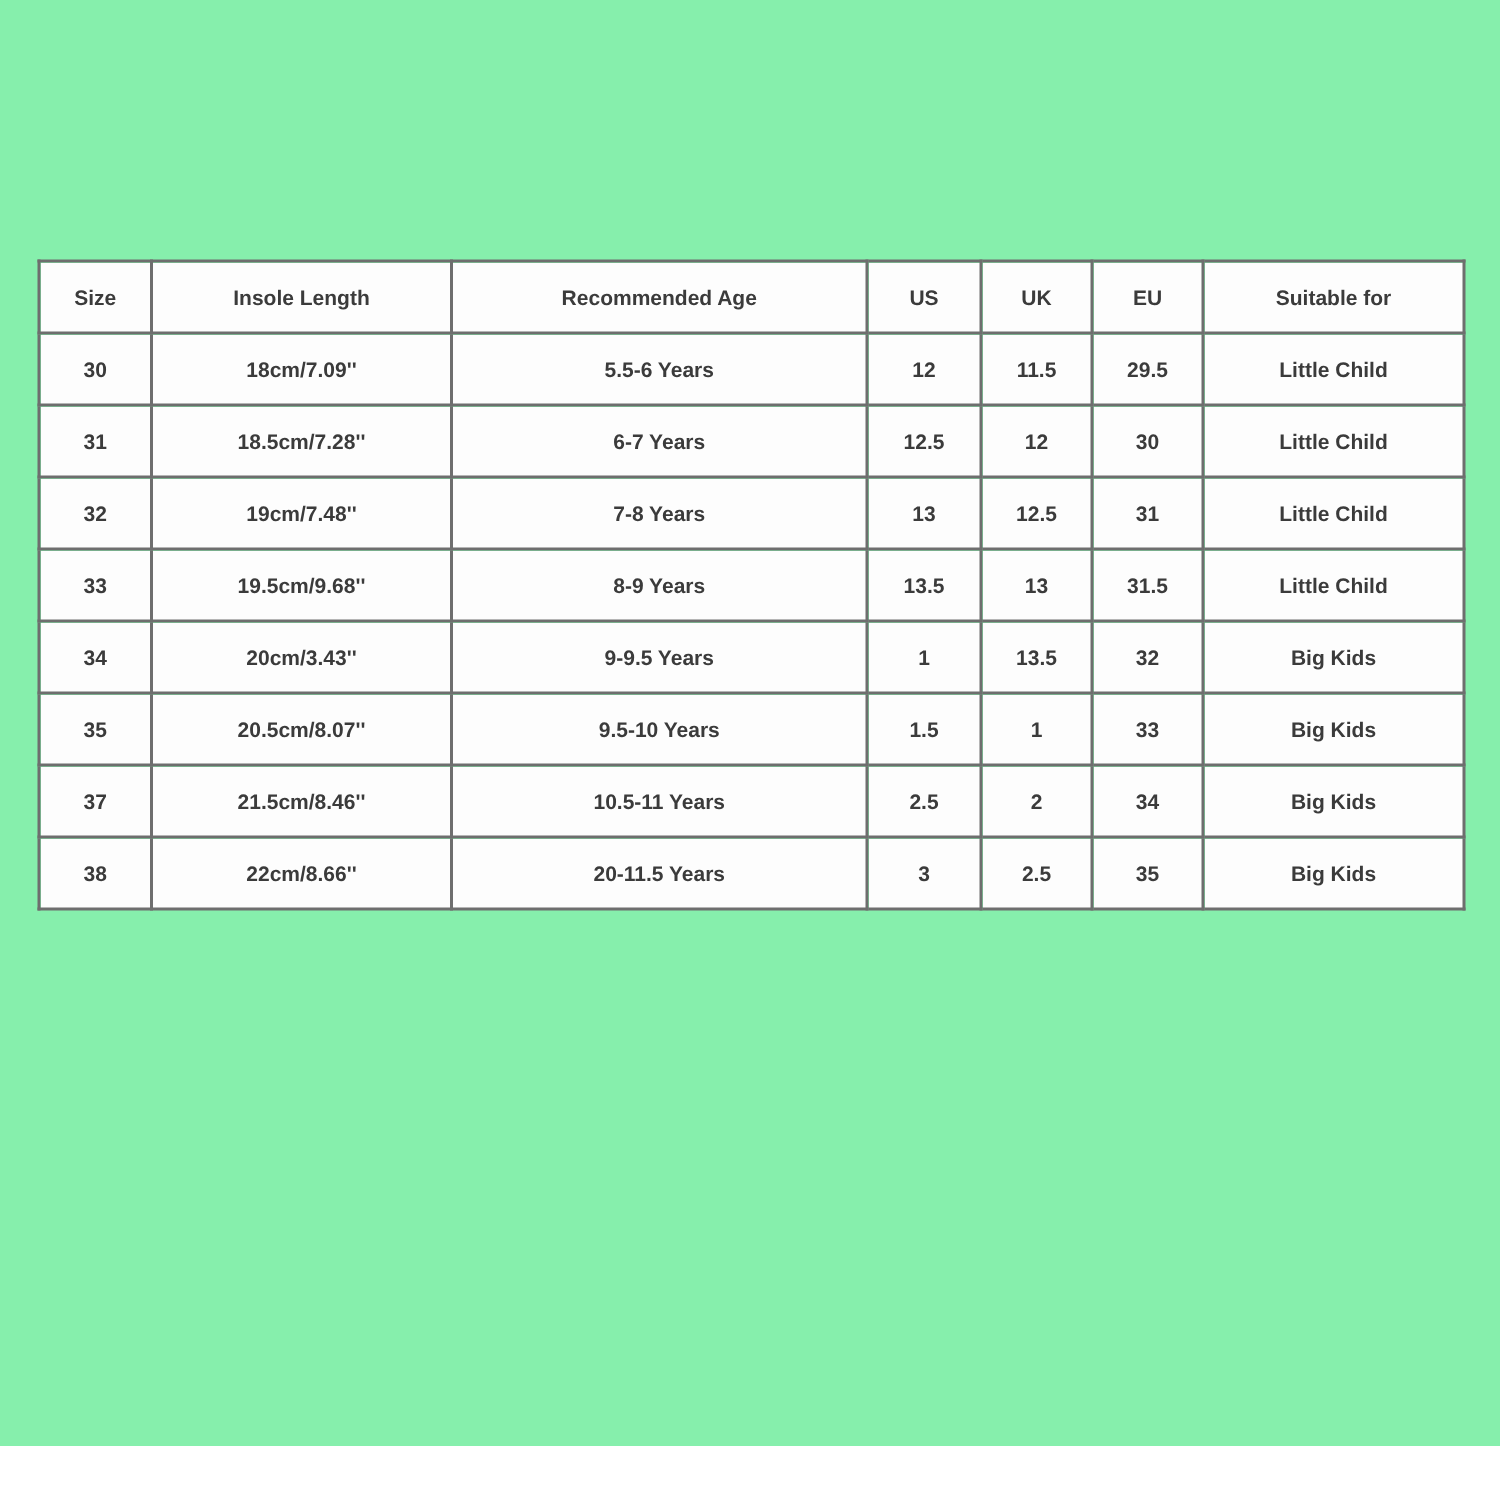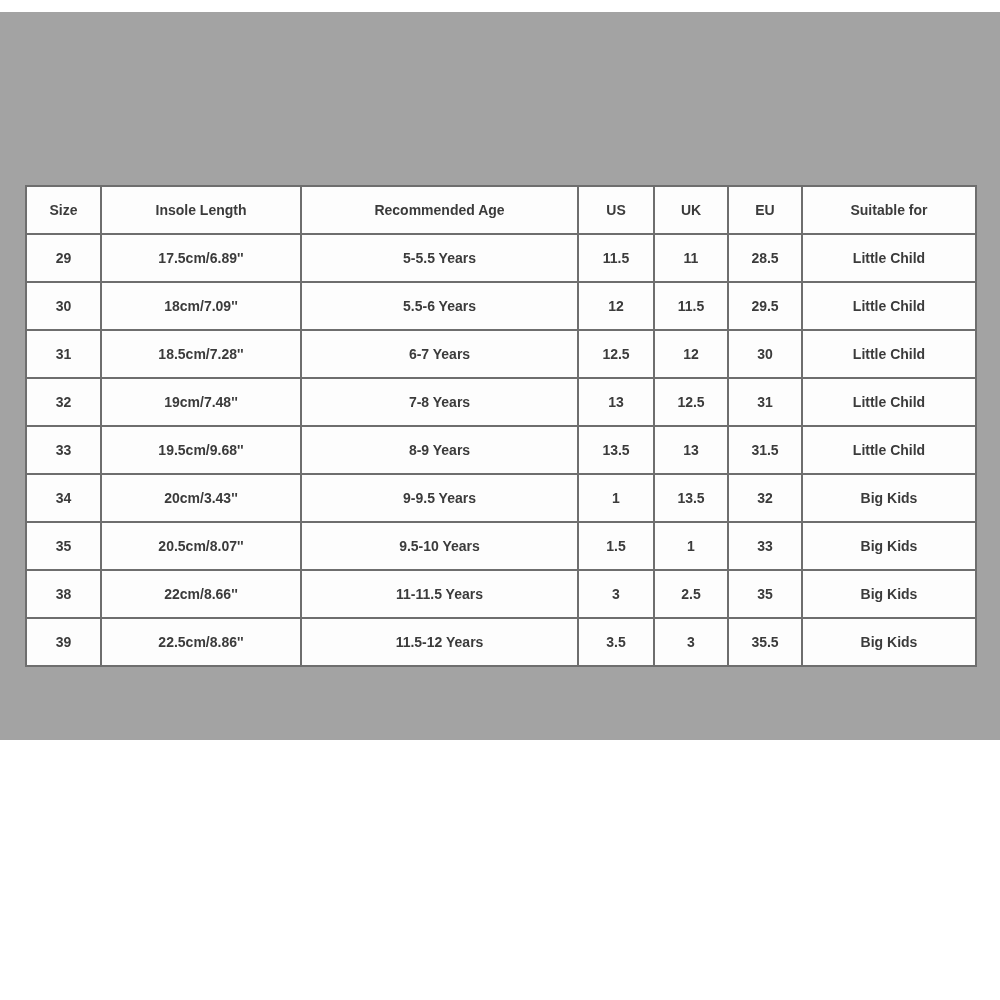--- a/index.html
+++ b/index.html
@@ -6,24 +6,23 @@
     margin: 0;
     padding: 0;
     background: #ffffff;
     width: 1000px;
     height: 1000px;
     font-family: "Liberation Sans", sans-serif;
   }
   .page {
     position: relative;
     width: 1000px;
-    height: 728px;
-    background: #a3a3a3;
+    height: 964px;
+    background: #86efac;
     overflow: hidden;
-    margin-top: 12px;
   }
   table.size-chart {
     position: absolute;
     left: 25px;
     top: 173px;
     width: 950px;
     border-collapse: collapse;
     table-layout: fixed;
   }
   table.size-chart th,
@@ -73,29 +72,20 @@
           <th>Insole Length</th>
           <th>Recommended Age</th>
           <th>US</th>
           <th>UK</th>
           <th>EU</th>
           <th>Suitable for</th>
         </tr>
     </thead>
     <tbody>
         <tr>
-          <td>29</td>
-          <td>17.5cm/6.89''</td>
-          <td>5-5.5 Years</td>
-          <td>11.5</td>
-          <td>11</td>
-          <td>28.5</td>
-          <td>Little Child</td>
-        </tr>
-        <tr>
           <td>30</td>
           <td>18cm/7.09''</td>
           <td>5.5-6 Years</td>
           <td>12</td>
           <td>11.5</td>
           <td>29.5</td>
           <td>Little Child</td>
         </tr>
         <tr>
           <td>31</td>
@@ -136,32 +126,32 @@
         <tr>
           <td>35</td>
           <td>20.5cm/8.07''</td>
           <td>9.5-10 Years</td>
           <td>1.5</td>
           <td>1</td>
           <td>33</td>
           <td>Big Kids</td>
         </tr>
         <tr>
+          <td>37</td>
+          <td>21.5cm/8.46''</td>
+          <td>10.5-11 Years</td>
+          <td>2.5</td>
+          <td>2</td>
+          <td>34</td>
+          <td>Big Kids</td>
+        </tr>
+        <tr>
           <td>38</td>
           <td>22cm/8.66''</td>
-          <td>11-11.5 Years</td>
+          <td>20-11.5 Years</td>
           <td>3</td>
           <td>2.5</td>
           <td>35</td>
-          <td>Big Kids</td>
-        </tr>
-        <tr>
-          <td>39</td>
-          <td>22.5cm/8.86''</td>
-          <td>11.5-12 Years</td>
-          <td>3.5</td>
-          <td>3</td>
-          <td>35.5</td>
           <td>Big Kids</td>
         </tr>
       </tbody>
   </table>
 </div>
 
 </body></html>

